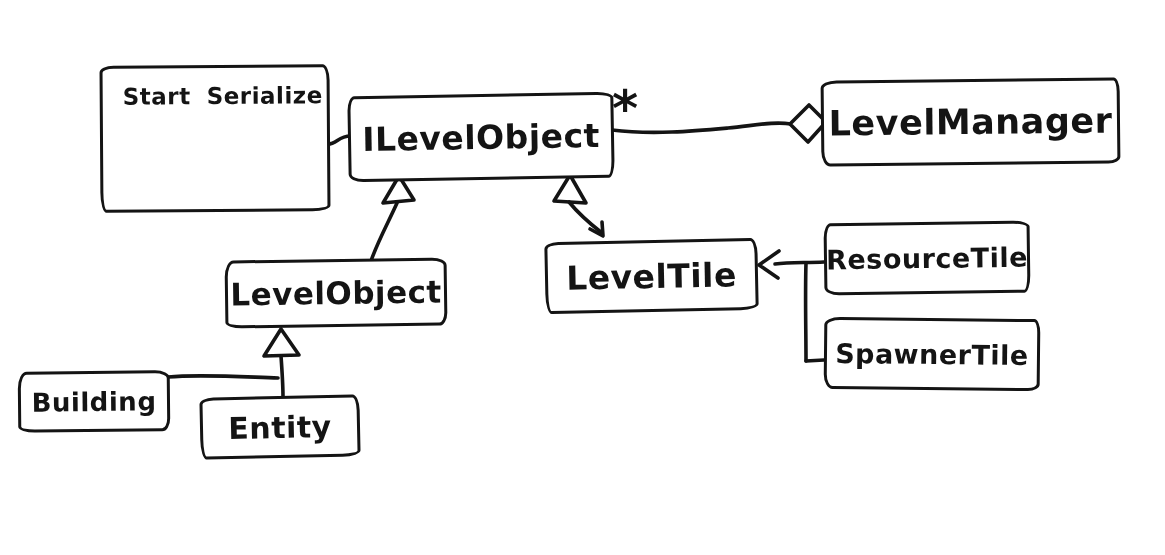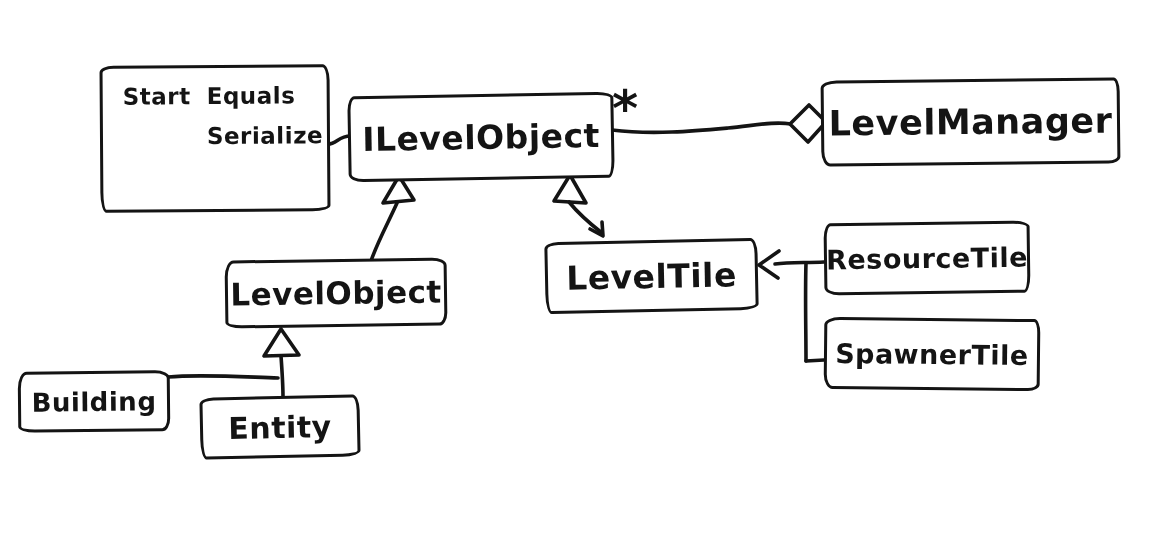--- a/index.html
+++ b/index.html
@@ -37,21 +37,21 @@
   .r1 { border-radius: 14px 7px 18px 6px / 7px 16px 6px 20px; }
   .r2 { border-radius: 7px 17px 6px 15px / 15px 6px 18px 8px; }
   .r3 { border-radius: 16px 6px 12px 9px / 8px 14px 7px 15px; }
   .r4 { border-radius: 9px 15px 8px 17px / 17px 8px 13px 6px; }
   .note-box {
     align-items: flex-start; justify-content: flex-start;
     padding: 12px 0 0 20px;
     font-size: 23px;
   }
   .note-cols { display: flex; gap: 16px; }
-  .note-col { display: flex; flex-direction: column; line-height: 1.4; gap: 8px; }
+  .note-col { display: flex; flex-direction: column; line-height: 1.4; }
   .multiplicity {
     position: absolute; z-index: 2;
     color: #141414;
     font-size: 50px; font-weight: bold; line-height: 1;
   }
 </style>
 </head>
 <body>
 
 <div class="canvas">
@@ -89,21 +89,20 @@
       <path d="M 806 361 L 824 360"></path>
     </g>
   </svg>
 
   <div class="sketch-box note-box r1" style="left:100px; top:65px; width:230px; height:147px; transform:rotate(-0.4deg);">
     <div class="note-cols">
       <div class="note-col">
         <span>Start</span>
       </div>
       <div class="note-col">
-        <span>Equals</span>
         <span>Serialize</span>
       </div>
     </div>
   </div>
 
   <div class="sketch-box r2" style="left:348px; top:94px; width:266px; height:86px; font-size:33px; transform:rotate(-1deg);">
     <span>ILevelObject</span>
   </div>
 
   <span class="multiplicity" style="left:612px; top:84px;">*</span>

